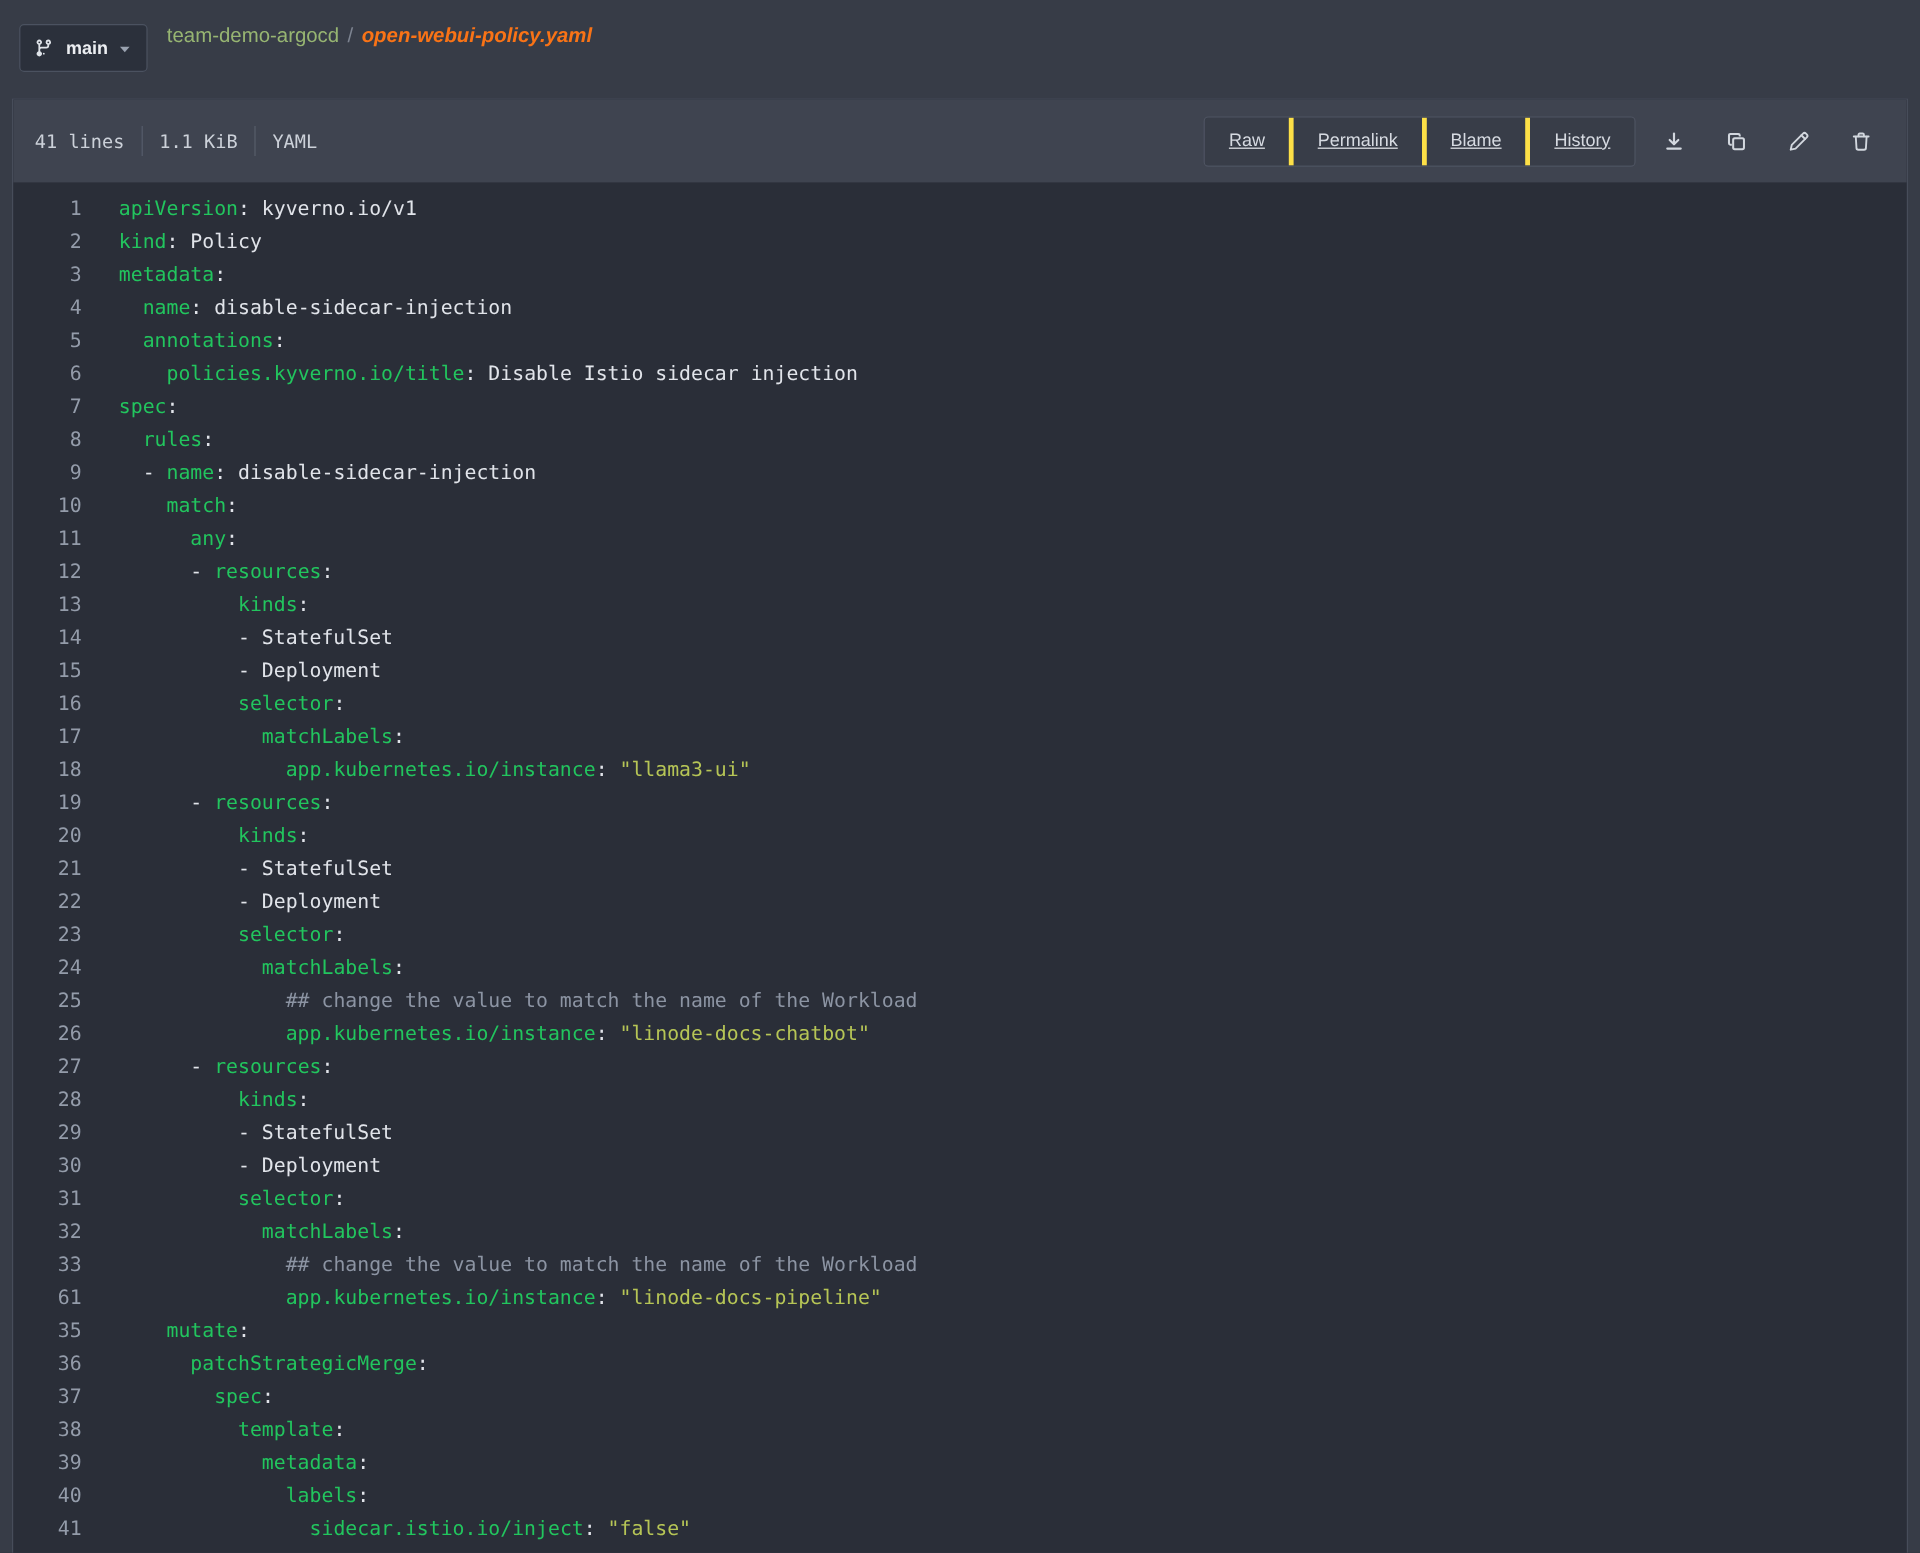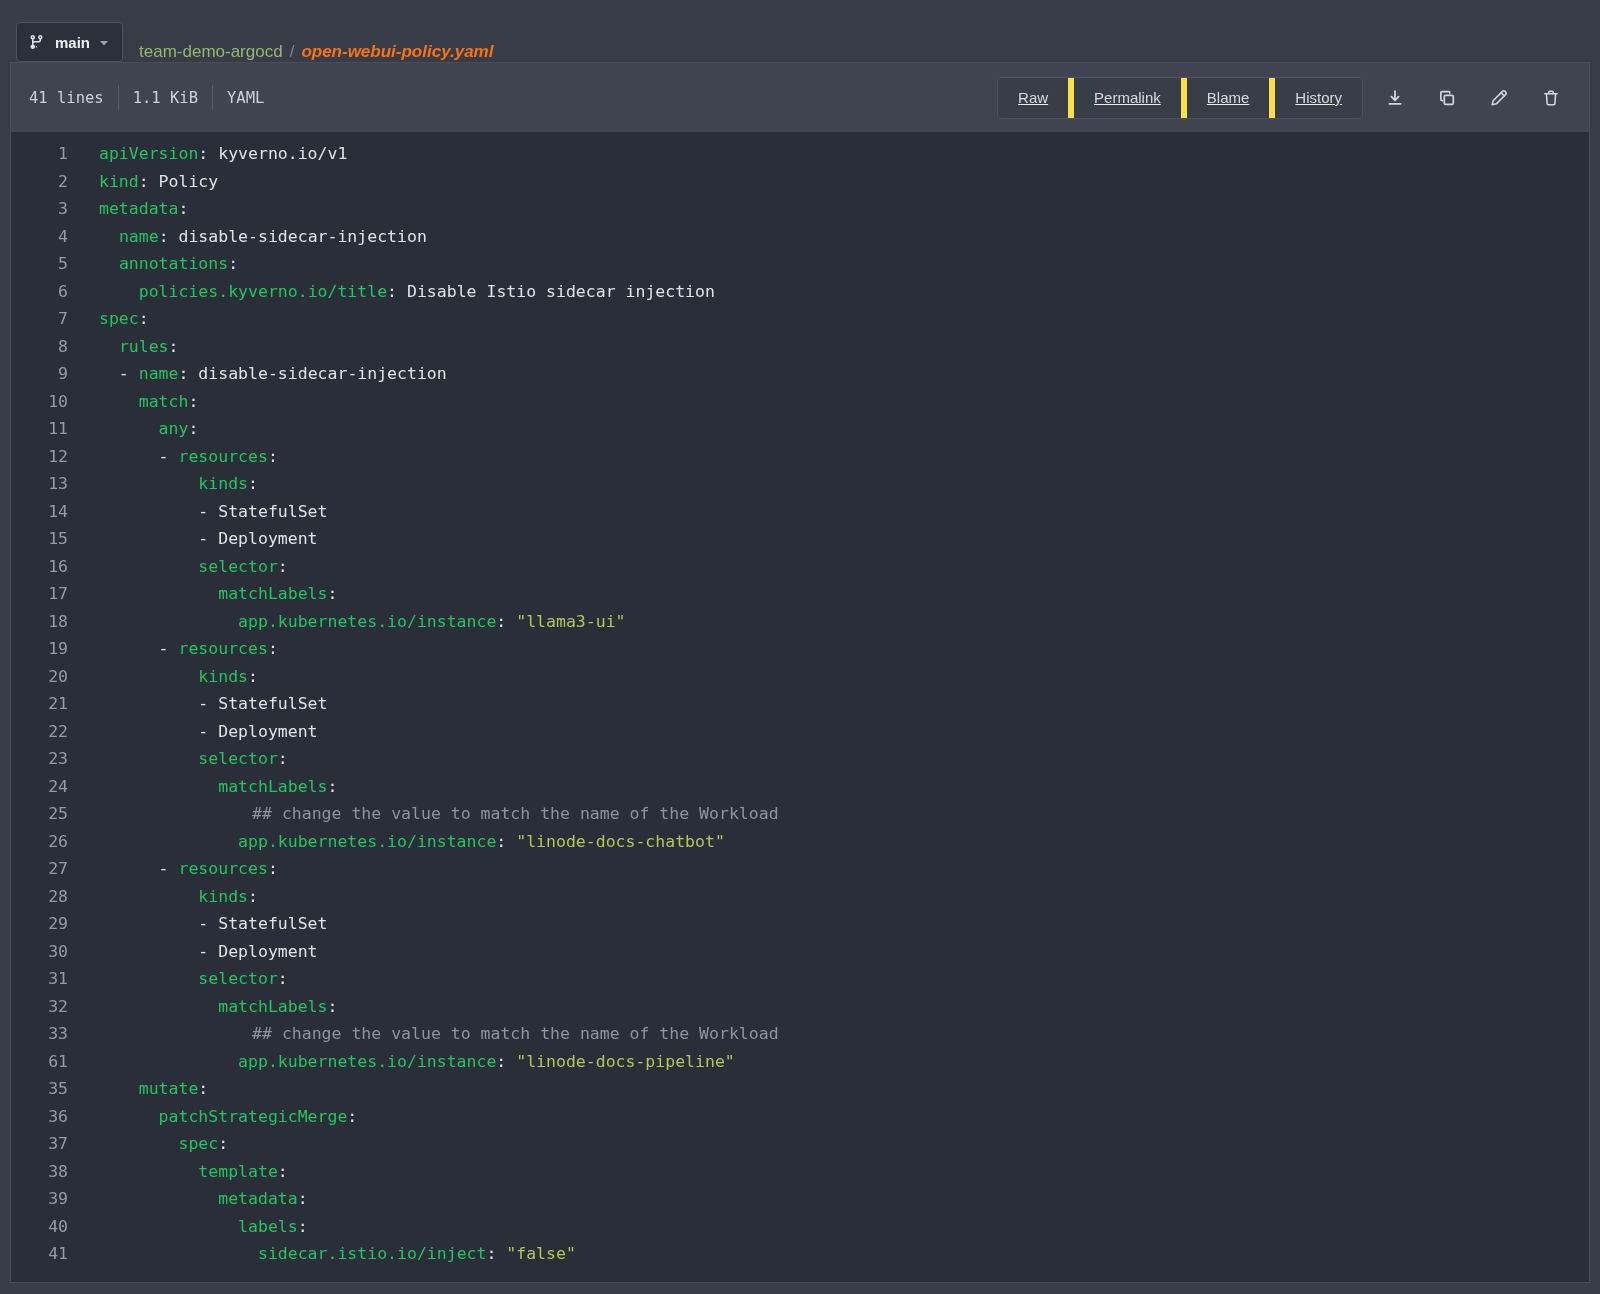--- a/index.html
+++ b/index.html
@@ -6,22 +6,22 @@
   html,body { width:1600px; height:1294px; overflow:hidden; }
   body {
     background:#373c47;
     font-family:"Liberation Sans", sans-serif;
     color:#e6e9ee;
   }
 
   
   .topbar {
     height:62px;
-    display:flex; align-items:flex-end;
-    padding:0 16px; gap:16px;
+    display:flex; align-items:flex-start;
+    padding:0 16px; gap:16px;margin-top:20px;
   }
   .branch-btn {
     display:flex; align-items:center; gap:9px;
     height:40px; padding:0 13px;
     background:#2b303b;
     border:1px solid #4b5260;
     border-radius:4px;
     cursor:pointer;
   }
   .branch-btn .git-icon { color:#dfe3e9; display:flex; }
@@ -59,21 +59,21 @@
     border:1px solid #4e5462;
     border-radius:4px;
     overflow:hidden;
     text-decoration:underline;
   }
   .btn-group .gbtn {
     height:40px; padding:0 20px;
     display:flex; align-items:center;
     background:#383d48;
     color:#d6dae1; font-size:15px;
-    border:none; border-left:6px solid #fde047;
+    border:none; border-left:4px solid #fde047;
     font-family:"Liberation Sans",sans-serif;
     cursor:pointer;
   }
   .btn-group .gbtn:first-child { border-left:none; }
   .icon-btn {
     width:40px; height:40px;
     display:flex; align-items:center; justify-content:center;
     background:transparent; border:none; cursor:pointer;
     color:#d2d7de;
   }
@@ -91,21 +91,21 @@
     flex:0 0 57px;
     text-align:right;
     color:#949caa;
     cursor:pointer;
     user-select:none;
   }
   .lc { padding-left:31px; white-space:pre; color:#e1e4ea; }
   .tk-k { color:#22c55e; }
   .tk-p { color:#e1e4ea; }
   .tk-s { color:#b6c556; }
-  .tk-c { color:#8c94a3;margin-left:14px; }
+  .tk-c { color:#8c94a3; }
 </style>
 </head>
 <body>
 
 <div class="topbar">
   <div class="branch-btn">
     <span class="git-icon">
       <svg width="16" height="16" viewBox="0 0 16 16" fill="currentColor">
           <path d="M9.5 3.25a2.25 2.25 0 1 1 3 2.122V6A2.5 2.5 0 0 1 10 8.5H6a1 1 0 0 0-1 1v1.128a2.251 2.251 0 1 1-1.5 0V5.372a2.25 2.25 0 1 1 1.5 0v1.836A2.493 2.493 0 0 1 6 7h4a1 1 0 0 0 1-1v-.628a2.25 2.25 0 0 1-1.5-2.122ZM5 3.25a.75.75 0 1 0-1.5 0 .75.75 0 0 0 1.5 0Zm6.75.75a.75.75 0 1 0 0-1.5.75.75 0 0 0 0 1.5Zm-3 8.75a.75.75 0 1 0-1.5 0 .75.75 0 0 0 1.5 0Z" transform="translate(-1.5 0)"></path>
         </svg>

